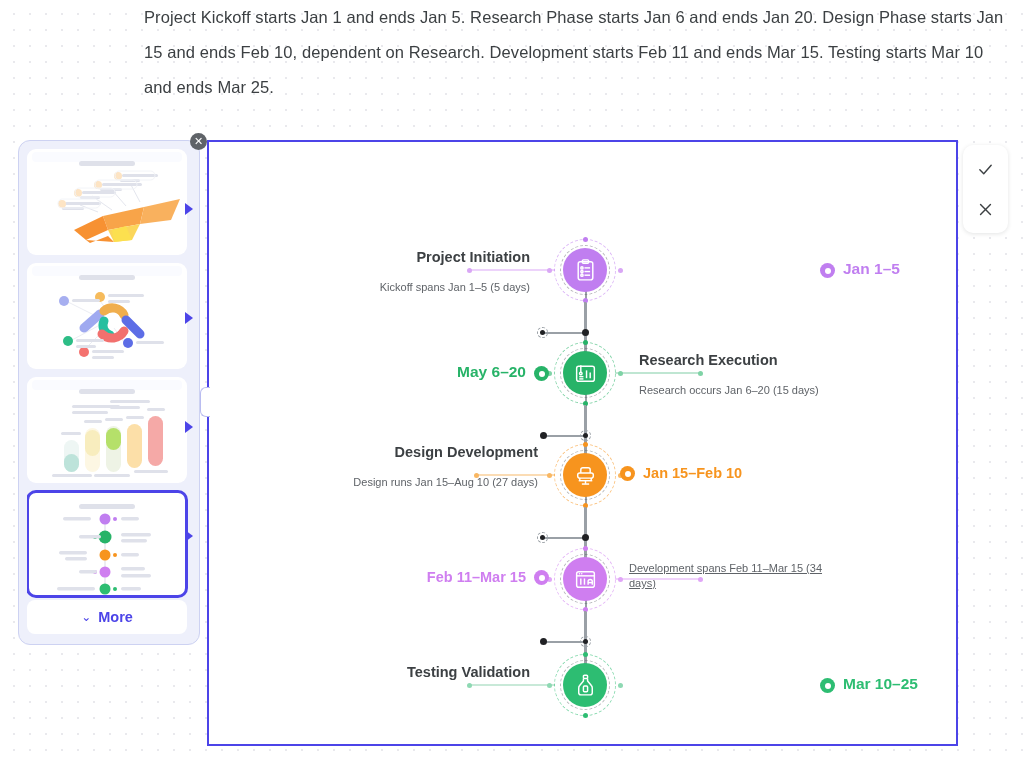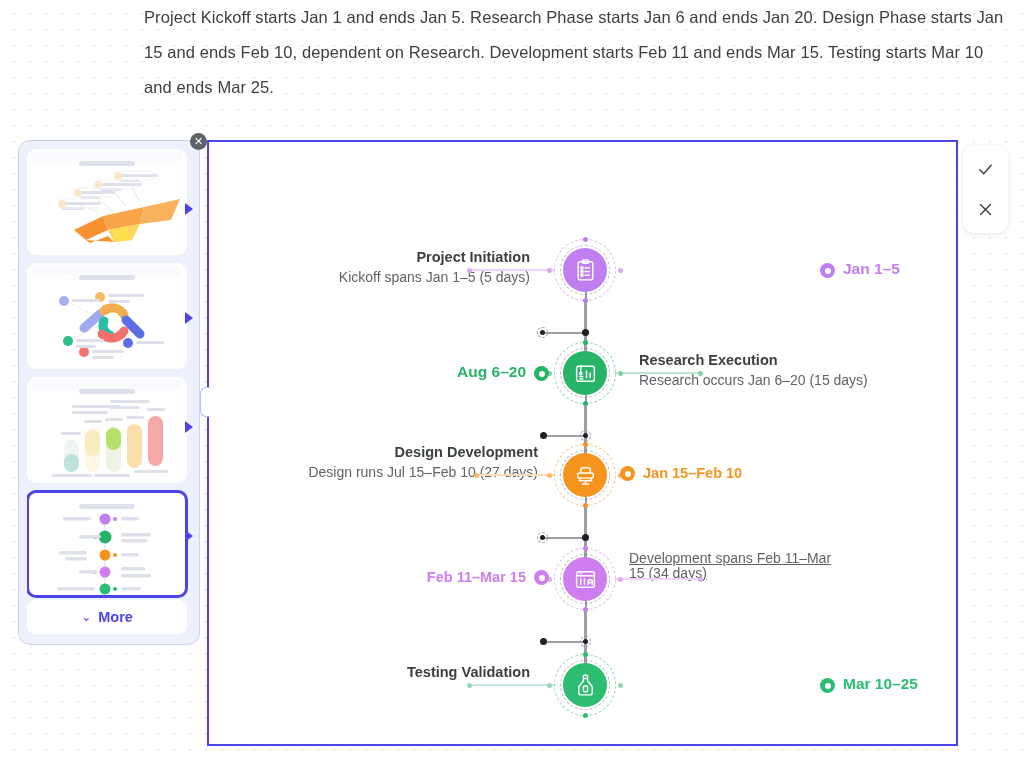--- a/index.html
+++ b/index.html
@@ -194,21 +194,21 @@
 
   
   .txt-block { position: absolute; }
   .txt-block.right { text-align: left; }
   .txt-block.left  { text-align: right; }
   .stage-name {
     font-size: 14.5px; font-weight: bold; color: #3c4043;
     line-height: 18px;
   }
   .stage-desc {
-    font-size: 14px; color: #5f6368; line-height: 15px; margin-top: 4px;
+    font-size: 11px; color: #5f6368; line-height: 15px; margin-top: 14px;
   }
 
   
   .date-badge {
     position: absolute;
     display: flex; align-items: flex-end; gap: 8px;
     font-size: 15.5px; font-weight: bold;
     white-space: nowrap;
   }
   .date-badge.left { flex-direction: row; justify-content: flex-end; right: 0; }
@@ -498,40 +498,40 @@
               <circle cx="7.5" cy="12" r="1.2"></circle>
             <line x1="13" y1="9" x2="13" y2="16.5"></line>
             <line x1="16.5" y1="11" x2="16.5" y2="16.5"></line>
             <line x1="6" y1="15" x2="10" y2="15"></line>
               <line x1="6" y1="17.2" x2="10" y2="17.2"></line>
           </svg>
         </div>
       </div>
 
       <div class="date-badge left" style="left:220px; width:120px; top:-10px; color:#27b368; justify-content:flex-end;">
-        <span>Aug 6–20</span>
+        <span>May 6–20</span>
         <span class="badge-dot" style="background:#27b368">
             <i></i>
           </span>
       </div>
     </div>
 
     <div class="connector" style="top:263px; height:70px;">
       <div class="conn-v" style="top:0; height:70px;"></div>
       <div class="conn-h" style="left:-42px; top:30px; width:42px;"></div>
       <div class="conn-node" style="left:-45px; top:27px;"></div>
       <div class="conn-ring" style="left:-5.5px; top:25px;">
           <i></i>
         </div>
     </div>
 
     <div class="stage" style="top:333px">
       <div class="txt-block left" style="right:422px; top:-32px; width:300px;">
         <div class="stage-name" style="max-width:170px; margin-left:auto;">Design Development</div>
-        <div class="stage-desc">Design runs Jul 15–Feb 10 (27 days)</div>
+        <div class="stage-desc">Design runs Jan 15–Aug 10 (27 days)</div>
       </div>
       <div class="lead" style="left:268px; width:78px; background:#fbdcb4;"></div>
       <div class="lead-enddot" style="left:265px; background:#f9b762;"></div>
 
       <div class="node-wrap">
         <div class="node-ring-outer" style="border-color:#f7941e"></div>
         <div class="node-ring-inner"></div>
         <div class="tick top" style="background:#f7941e"></div>
         <div class="tick bot" style="background:#f7941e"></div>
         <div class="flank l" style="background:#f9b762"></div>

